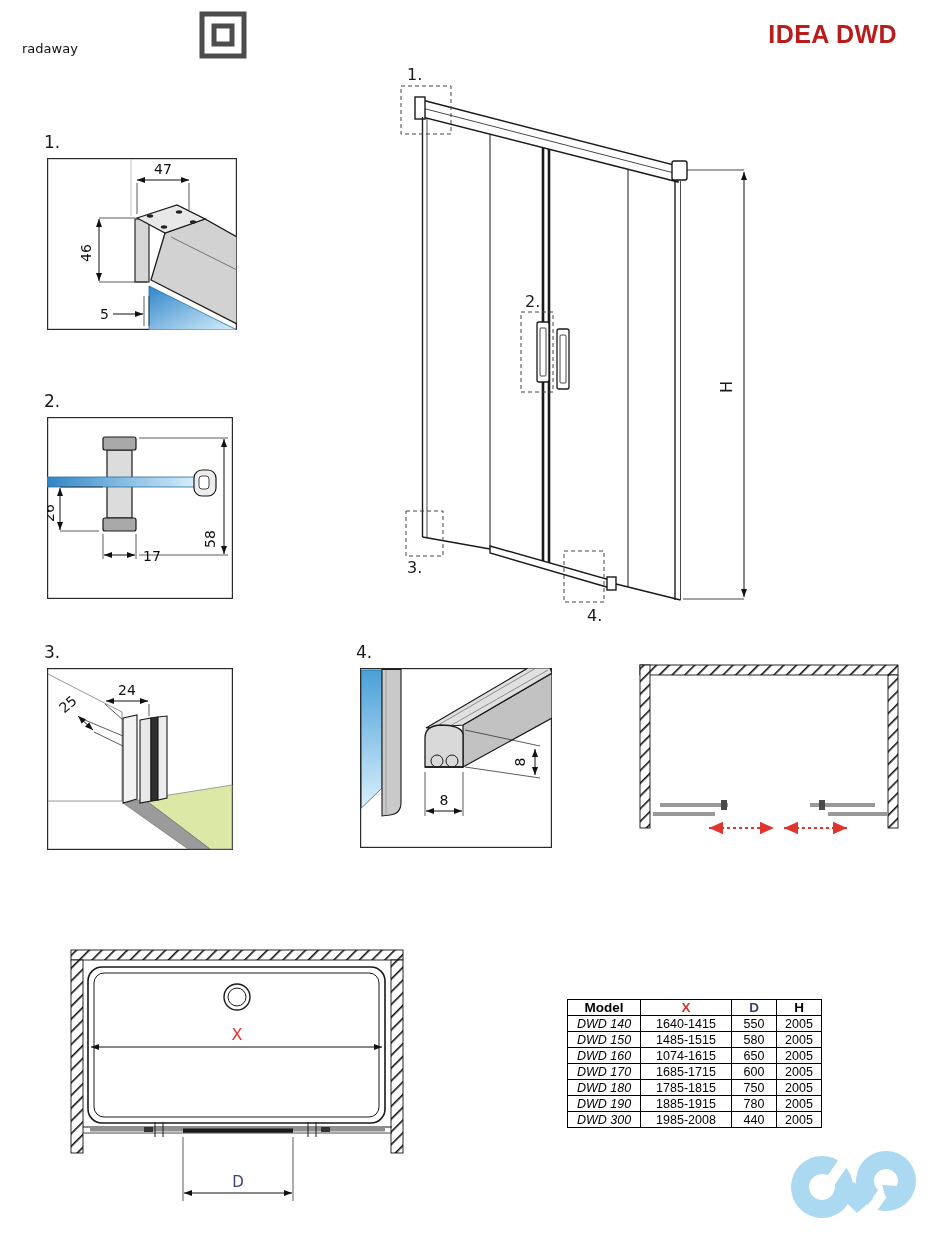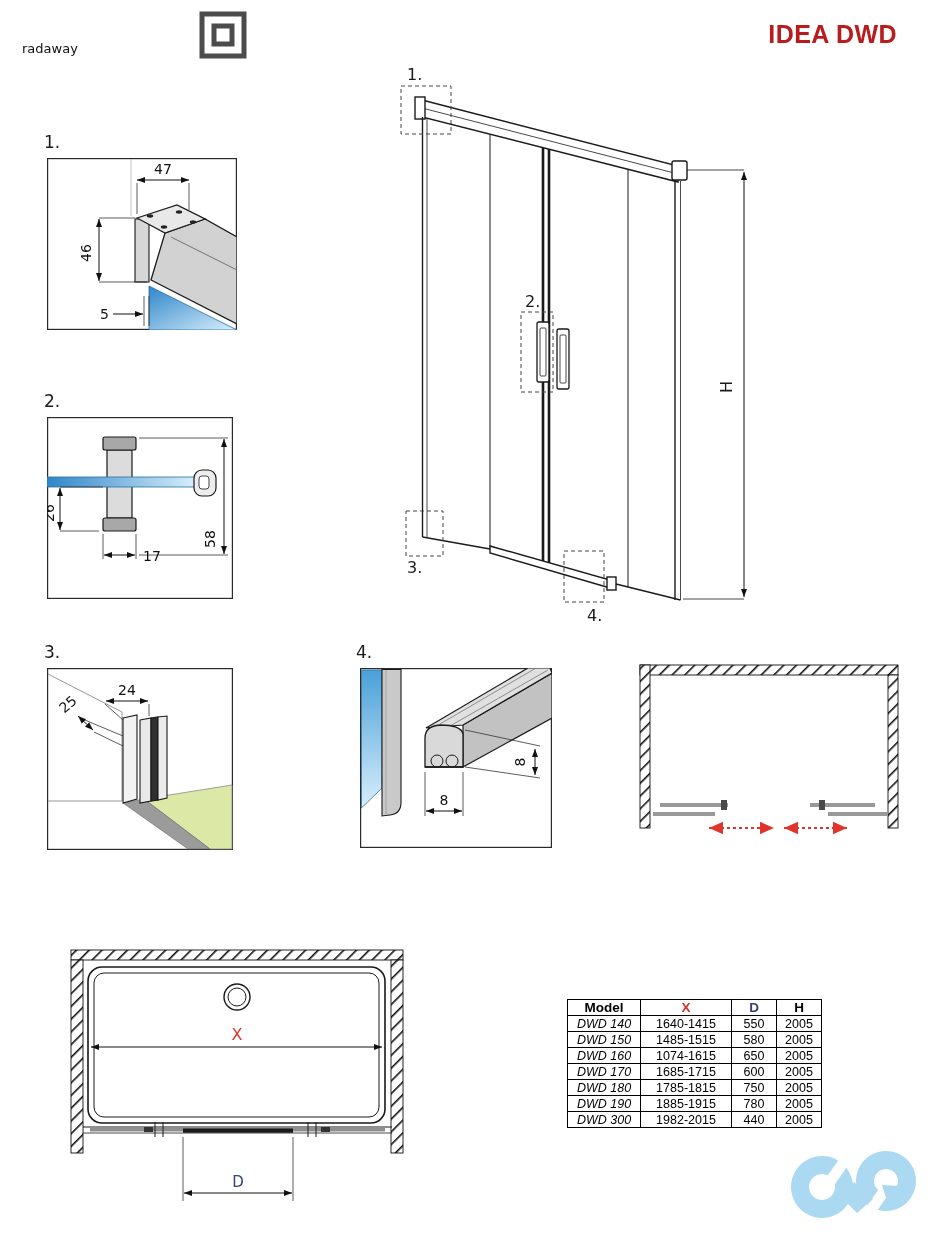--- a/index.html
+++ b/index.html
@@ -313,21 +313,21 @@
       <td class="ch">2005</td>
     </tr>
     <tr>
       <td class="model">DWD 190</td>
       <td class="cx">1885-1915</td>
       <td class="cd">780</td>
       <td class="ch">2005</td>
     </tr>
     <tr>
       <td class="model">DWD 300</td>
-      <td class="cx">1982-2015</td>
+      <td class="cx">1985-2008</td>
       <td class="cd">440</td>
       <td class="ch">2005</td>
     </tr>
   </tbody>
 </table>
 
 <svg class="abs" style="left:782px;top:1140px" width="150" height="92" viewBox="0 0 150 92">
   <g fill="#abd9f1">
     <path fill-rule="evenodd" d="M40,16 A31,31 0 1 0 40.02,16 Z M40,34 A13,13 0 1 1 39.98,34 Z"></path>
     <path fill-rule="evenodd" d="M104,11 A30,30 0 1 0 104.02,11 Z M104,29 A12,12 0 1 1 103.98,29 Z"></path>

